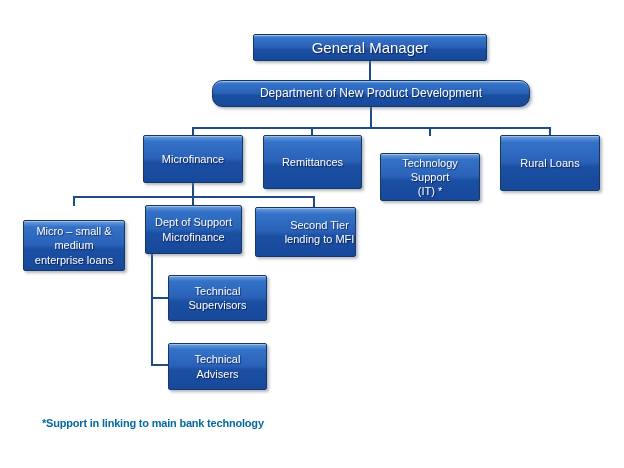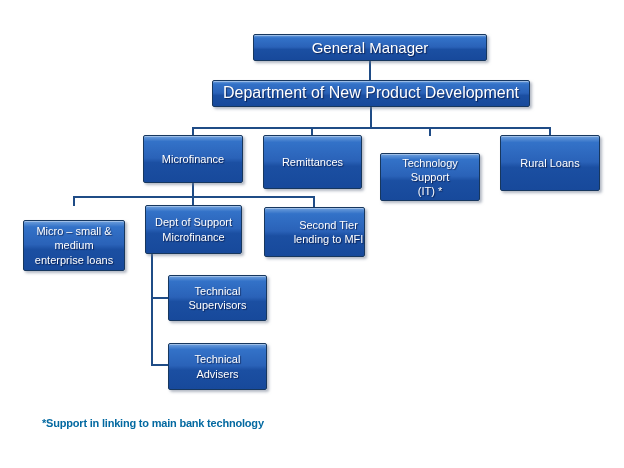--- a/index.html
+++ b/index.html
@@ -33,21 +33,21 @@
     display: flex;
     align-items: center;
     justify-content: center;
     text-align: center;
     font-size: 11px;
     line-height: 1.3;
     white-space: pre-line;
     text-shadow: 1px 1px 1px rgba(0,0,30,0.55);
   }
   .node.lvl1 { font-size: 15px; }
-  .node.lvl2 { font-size: 16px; }
+  .node.lvl2 { font-size: 12px; border-radius: 10px; }
   .conn {
     position: absolute;
     background: #1f4c86;
   }
   .footnote {
     position: absolute;
     left: 42px;
     top: 417px;
     color: #0369a1;
     font-size: 11px;
@@ -105,21 +105,21 @@
     <span>Micro – small &amp;
 medium
 enterprise loans</span>
   </div>
 
   <div class="node" style="left:145px; top:205px; width:97px;  height:49px;">
     <span>Dept of Support
 Microfinance</span>
   </div>
 
-  <div class="node" style="left:264px; top:207px; width:101px; height:50px;padding-left:28px;">
+  <div class="node" style="left:255px; top:207px; width:101px; height:50px;padding-left:28px;">
     <span>Second Tier
 lending to  MFI</span>
   </div>
 
   <div class="node" style="left:168px; top:275px; width:99px;  height:46px;">
     <span>Technical
 Supervisors</span>
   </div>
 
   <div class="node" style="left:168px; top:343px; width:99px;  height:47px;">

